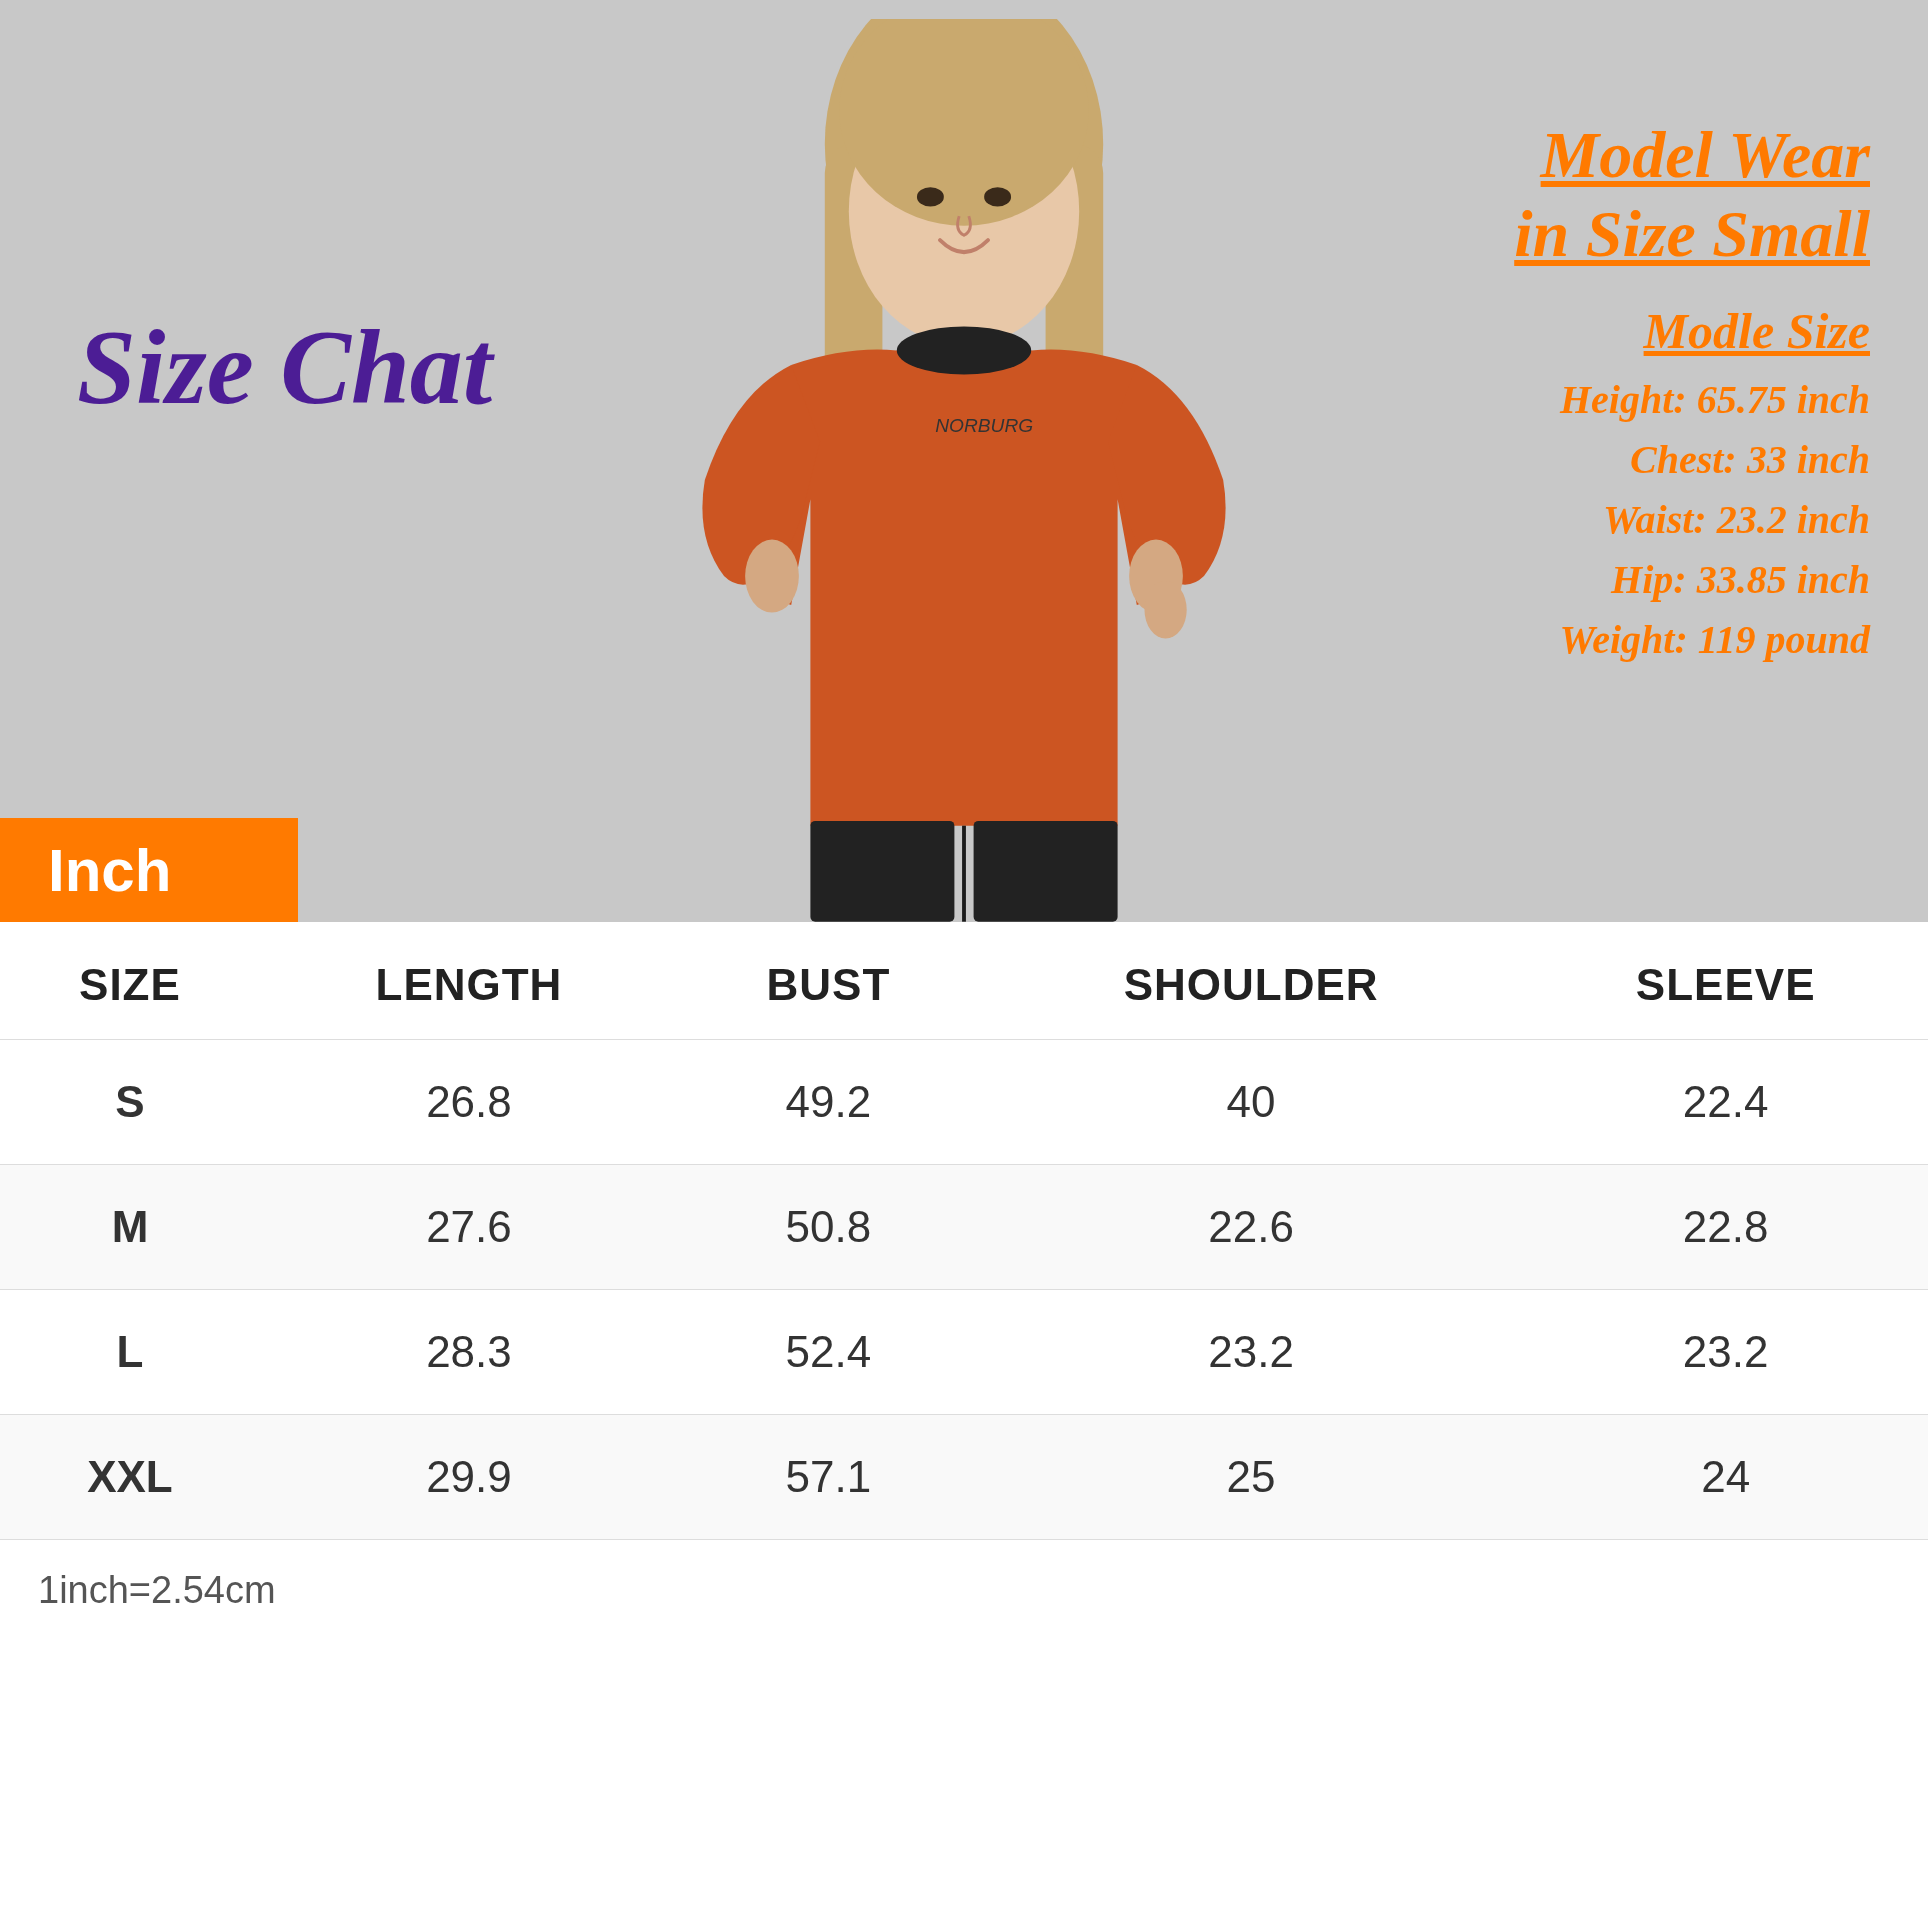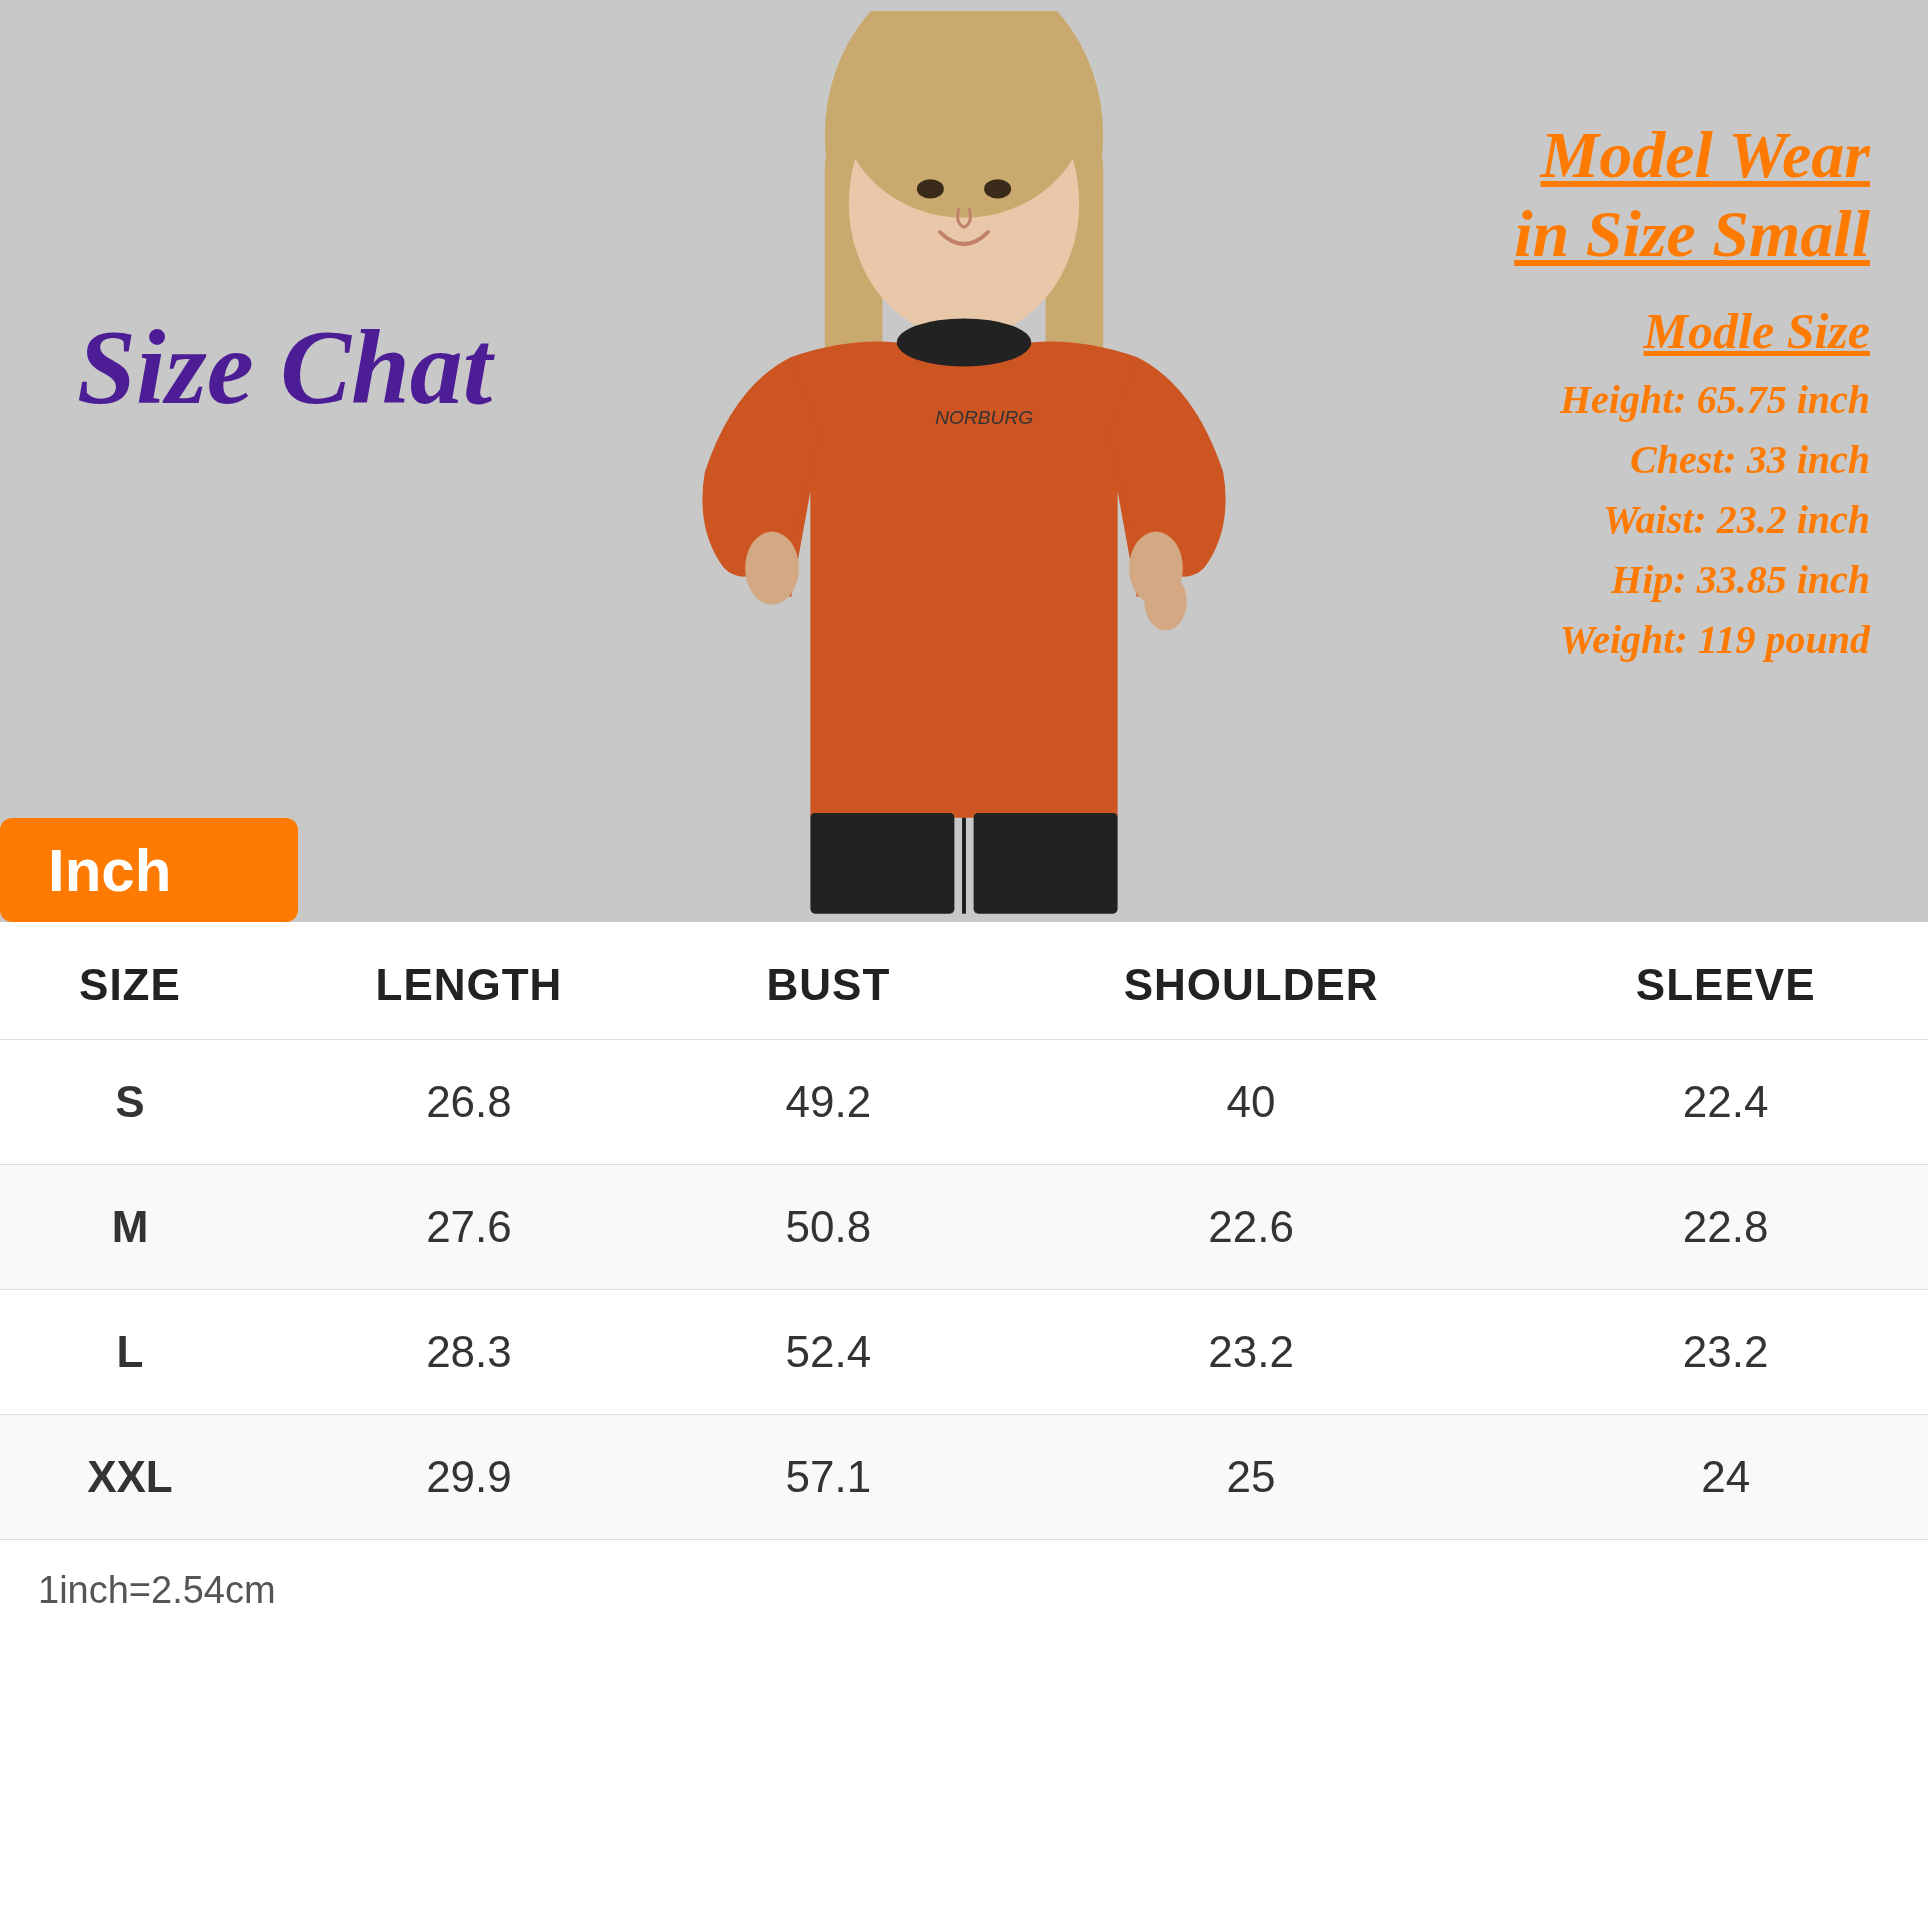--- a/index.html
+++ b/index.html
@@ -82,21 +82,20 @@
     .inch-badge {
       position: absolute;
       left: 0;
       bottom: 0;
       background: #ff7a00;
       color: white;
       font-size: 60px;
       font-weight: bold;
       padding: 17.3px 48px;
       min-width: 298px;
-      border-radius: 12px;
     }
 
     
     .table-section {
       width: 100%;
       flex: 1;
       background: #ffffff;
       padding: 0;
       border-radius: 30px;
     }
@@ -147,21 +146,21 @@
       color: #555555;
       padding: 29px 38px;
       text-align: left;
     }
 
     
     .model-svg-container {
       position: absolute;
       left: 50%;
       transform: translateX(-50%);
-      bottom: 8px;
+      bottom: 0;
       width: 576px;
       height: 903px;
     }
   </style>
 </head>
 <body>
 
 <div class="main-container">
 
   <div class="top-section">

